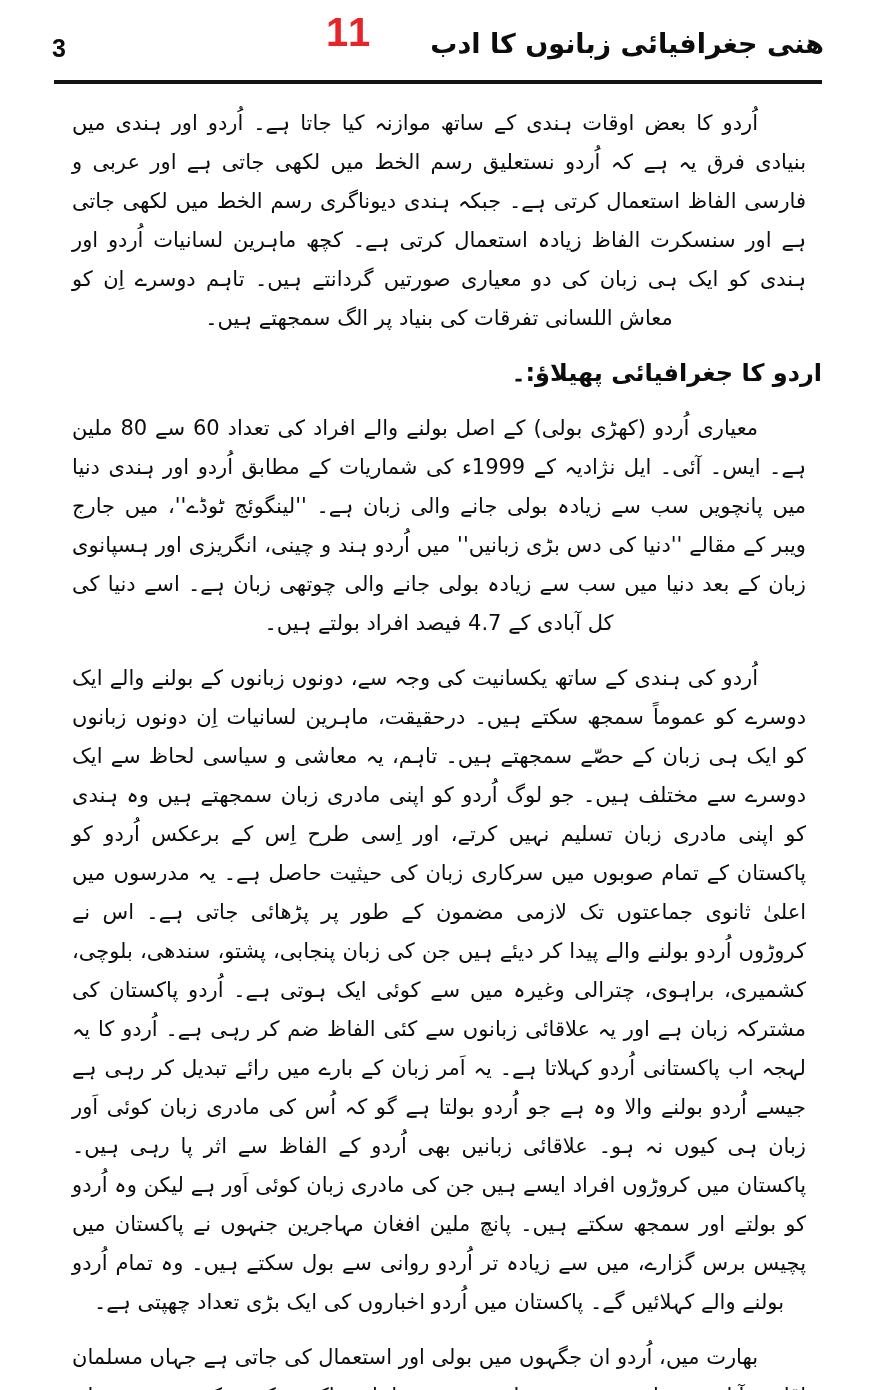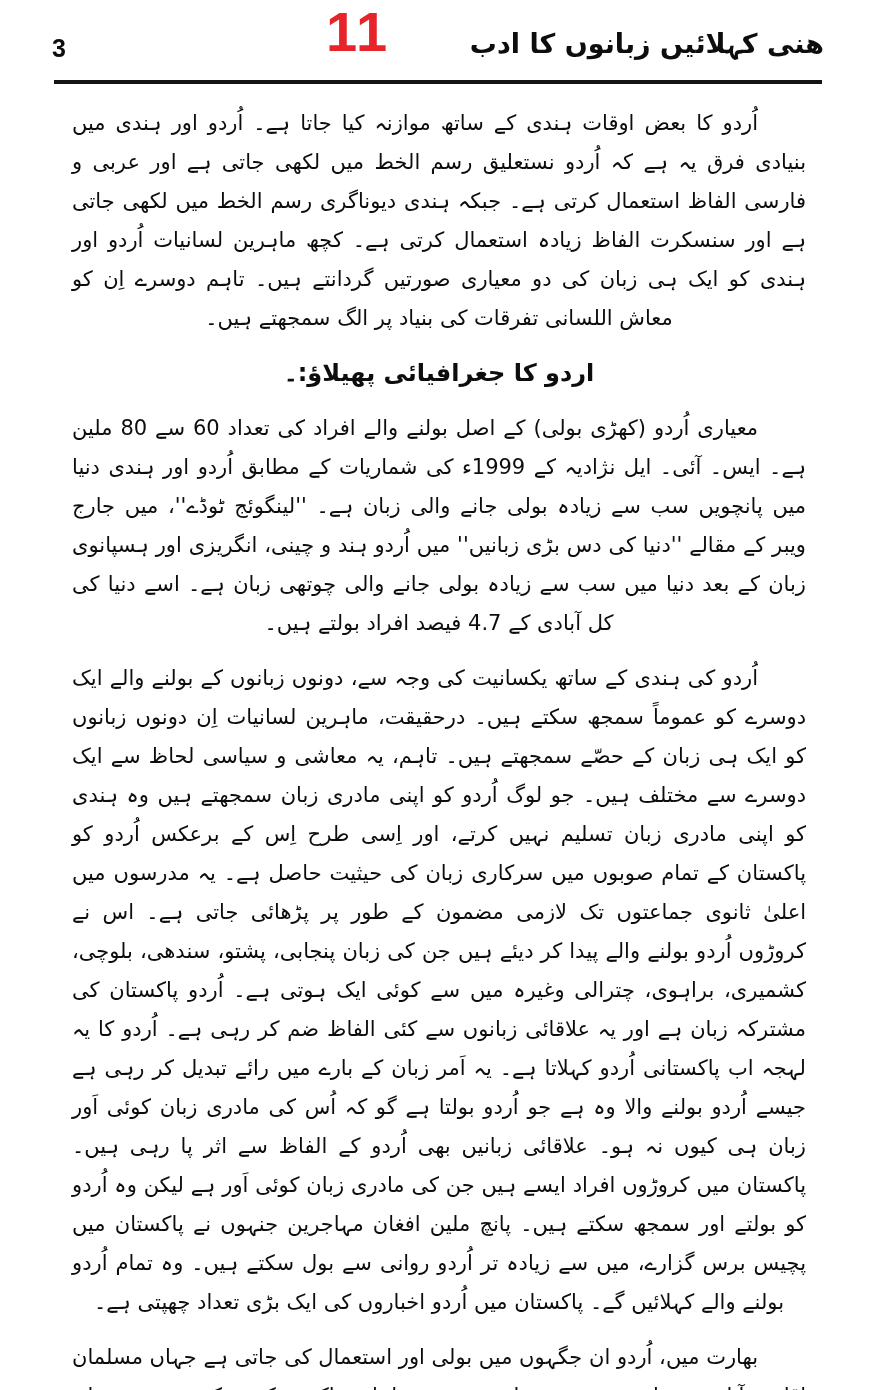--- a/index.html
+++ b/index.html
@@ -28,21 +28,21 @@
     left: 52px;
     top: 34px;
     font-size: 25px;
     font-weight: bold;
     font-family: "Liberation Sans", sans-serif;
   }
   .chapter-number {
     position: absolute;
     left: 326px;
     top: 4px;
-    font-size: 56px;
+    font-size: 40px;
     line-height: 56px;
     font-weight: bold;
     font-family: "Liberation Sans", sans-serif;
     color: #e8242b;
     letter-spacing: 2px;
   }
   .doc-title {
     position: absolute;
     right: 54px;
     top: 28px;
@@ -73,33 +73,33 @@
     margin: 16px;
     text-indent: 48px;
     text-align: justify;
     text-align-last: center;
   }
   .sec-heading {
     margin: 0;
     font-size: 24px;
     font-weight: bold;
     line-height: 39px;
-    text-align: center;
+    text-align: right;
     text-indent: 0;
   }
 </style>
 </head>
 <body>
 
 <div class="page">
 
   <div class="header">
     <div class="page-number">3</div>
     <div class="chapter-number">11</div>
-    <div class="doc-title">ھنی کہلائیں زبانوں کا ادب</div>
+    <div class="doc-title">ھنی جغرافیائی زبانوں کا ادب</div>
     <div class="header-rule"></div>
   </div>
 
   <div class="content" dir="rtl" lang="ur">
     <p class="para">اُردو کا بعض اوقات ہندی کے ساتھ موازنہ کیا جاتا ہے۔ اُردو اور ہندی میں بنیادی فرق یہ ہے کہ اُردو نستعلیق رسم الخط میں لکھی جاتی ہے اور عربی و فارسی الفاظ استعمال کرتی ہے۔ جبکہ ہندی دیوناگری رسم الخط میں لکھی جاتی ہے اور سنسکرت الفاظ زیادہ استعمال کرتی ہے۔ کچھ ماہرین لسانیات اُردو اور ہندی کو ایک ہی زبان کی دو معیاری صورتیں گردانتے ہیں۔ تاہم دوسرے اِن کو معاش اللسانی تفرقات کی بنیاد پر الگ سمجھتے ہیں۔</p>
 
     <h2 class="sec-heading">اردو کا جغرافیائی پھیلاؤ:۔</h2>
 
     <p class="para">معیاری اُردو (کھڑی بولی) کے اصل بولنے والے افراد کی تعداد 60 سے 80 ملین ہے۔ ایس۔ آئی۔ ایل نژادیہ کے 1999ء کی شماریات کے مطابق اُردو اور ہندی دنیا میں پانچویں سب سے زیادہ بولی جانے والی زبان ہے۔ ''لینگوئج ٹوڈے''، میں جارج ویبر کے مقالے ''دنیا کی دس بڑی زبانیں'' میں اُردو ہند و چینی، انگریزی اور ہسپانوی زبان کے بعد دنیا میں سب سے زیادہ بولی جانے والی چوتھی زبان ہے۔ اسے دنیا کی کل آبادی کے 4.7 فیصد افراد بولتے ہیں۔</p>
 

